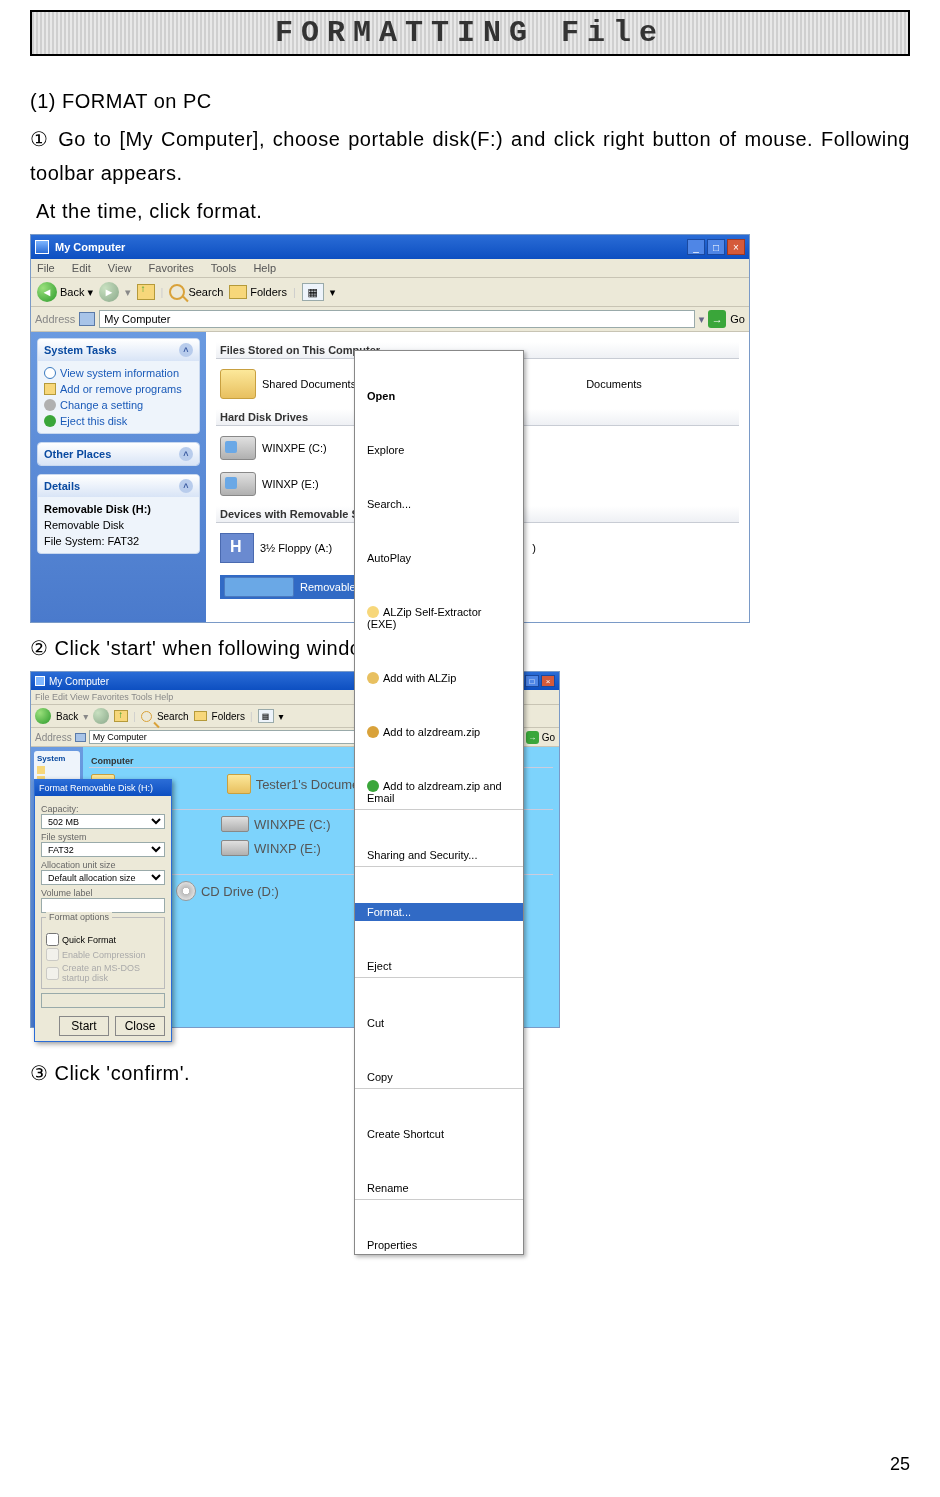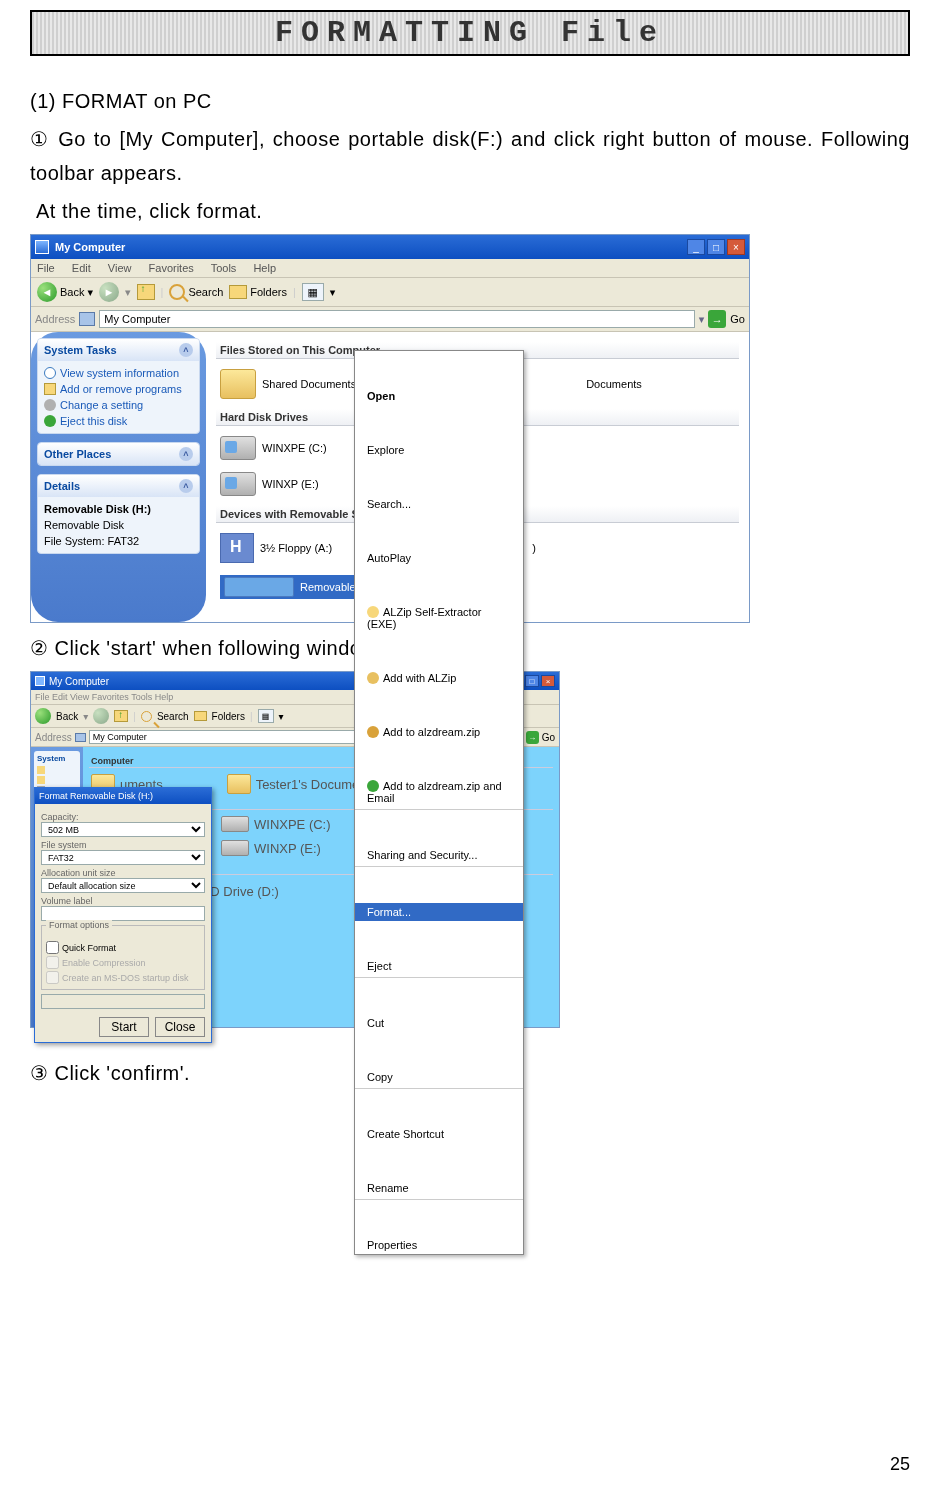--- a/index.html
+++ b/index.html
@@ -72,21 +72,21 @@
   .mag { width:16px; height:16px; border:2px solid #d9a23a; border-radius:50%; position:relative;}
   .mag::after{content:""; position:absolute; width:7px; height:2px; background:#d9a23a; left:11px; top:12px; transform:rotate(45deg);}
   .foldericon { width:18px; height:14px; background:#f7d77a; border:1px solid #b59a3a; display:inline-block; vertical-align:middle;}
   .viewbox { width:22px; height:18px; border:1px solid #9aa; background:#eef4fb; display:inline-flex; align-items:center; justify-content:center;}
   .addr-row { display:flex; align-items:center; padding:3px 4px; background:#ece9d8; border-bottom:1px solid #c8c4b4; gap:4px;}
   .addr-row input { flex:1; height:18px; border:1px solid #9aa; font-size:11px; padding:0 4px; background:#fff;}
   .addr-row .monitor{ width:16px; height:14px; background:#a8c4e8; border:1px solid #5a7aa8; }
   .addr-go { width:18px; height:18px; border-radius:3px; background:#3aa63a; color:#fff; display:flex; align-items:center; justify-content:center; }
 
   .explorer-body { display:flex; background:#fff; min-height:290px; }
-  .leftpane { width:175px; background:linear-gradient(#6a9ae0,#4a7acc); padding:6px; color:#0a4aa0; font-size:11px;border-radius:27px; }
+  .leftpane { width:175px; background:linear-gradient(#6a9ae0,#4a7acc); padding:6px; color:#0a4aa0; font-size:11px; }
   .panel { background:#eef4fb; border-radius:4px; margin-bottom:8px; overflow:hidden; border:1px solid #c8d8ef; }
   .panel-h { background:linear-gradient(#fff,#d8e4f6); padding:4px 6px; font-weight:bold; color:#0a4aa0; display:flex; justify-content:space-between; align-items:center;}
   .panel-h .chev { width:14px; height:14px; border-radius:50%; background:#b8ccec; display:flex; align-items:center; justify-content:center; font-size:9px; color:#3a5aa0;}
   .panel-b { padding:4px 6px; }
   .panel-b div { padding:2px 0; color:#1a5ab8; display:flex; align-items:center; gap:4px;}
   .mini { width:12px; height:12px; display:inline-block; }
   .mini.info{ background:#fff; border:1px solid #3a7ac0; border-radius:50%; }
   .mini.add{ background:#f7d77a; border:1px solid #b59a3a; }
   .mini.gear{ background:#b0b0b0; border-radius:50%; }
   .mini.eject{ background:#3aa63a; border-radius:50%; }
@@ -143,22 +143,22 @@
   .s2-mini-panel .sq{width:8px;height:8px;}
   .s2-right{ flex:1; padding:6px; position:relative;}
   .s2-sec { font-size:9px; font-weight:bold; color:#333; border-bottom:1px solid #ccd; padding:1px 2px; margin:2px 0;}
   .s2-item{ display:flex; align-items:center; gap:5px; padding:4px 2px; font-size:13px; color:#555;}
   .s2-item .fic{width:24px; height:20px; background:linear-gradient(#fce89a,#e8c060); border:1px solid #c8a040; border-radius:2px;}
   .s2-item .dic{width:28px; height:16px; background:linear-gradient(#e0e0e0,#b0b0b0); border:1px solid #888; border-radius:2px;}
   .s2-item .cdic{width:20px; height:20px; border-radius:50%; background:radial-gradient(circle,#fff 25%,#bbb 26%,#e0e0e0 70%); border:1px solid #999;}
   .s2-row2 { display:flex; gap:60px; }
 
   .fmt-dialog {
-    position:absolute; left:3px; top:40px;
-    width:178px; background:#ece9d8;
+    position:absolute; left:3px; top:32px;
+    width:138px; background:#ece9d8;
     border:1px solid #2a6cd6;
     box-shadow:2px 2px 5px rgba(0,0,0,.4);
     z-index:10; font-size:9px;
   }
   .fmt-title{ height:16px; background:linear-gradient(#2a6cd6,#0d4fc1); color:#fff; padding:0 4px; display:flex; align-items:center;}
   .fmt-body{ padding:5px 6px;}
   .fmt-body label{ display:block; color:#666; margin-top:3px; font-size:9px;}
   .fmt-body select, .fmt-body input[type=text]{ width:100%; height:15px; border:1px solid #9aa; font-size:9px; background:#fff; padding:0 2px;}
   .fmt-group{ border:1px solid #bbb; padding:4px; margin-top:4px;}
   .fmt-group .gl{position:relative; top:-10px; background:#ece9d8; padding:0 3px; color:#666; font-size:9px;}

